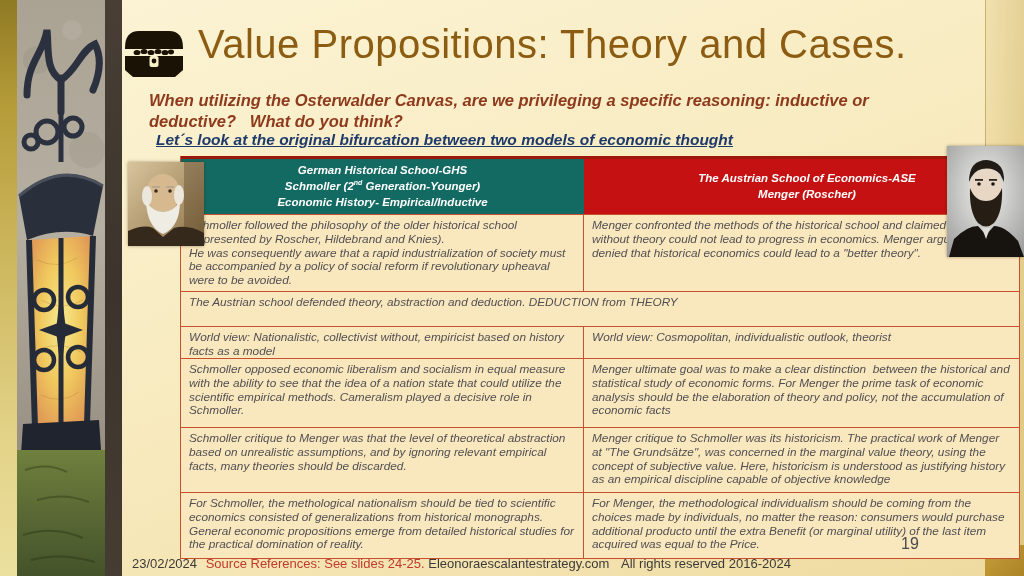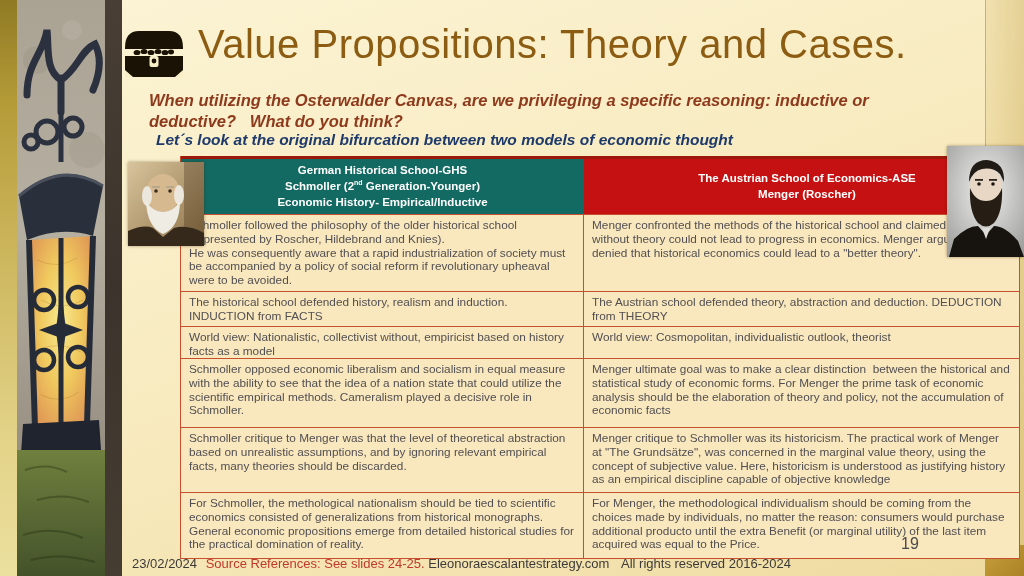--- a/index.html
+++ b/index.html
@@ -24,25 +24,25 @@
 
   
   .chest{position:absolute;left:0px;top:28px;width:64px;height:52px;}
   .slide-title{position:absolute;left:76px;top:22px;width:820px;
     font-size:40px;font-weight:400;color:#8b5c11;letter-spacing:.5px;white-space:nowrap;}
 
   .question{position:absolute;left:27px;top:90px;width:856px;
     font-size:16.5px;font-weight:bold;font-style:italic;color:#8e3a1c;
     line-height:1.28;white-space:pre-wrap;}
   .subheading{position:absolute;left:34px;top:131px;width:840px;
-    font-size:15.5px;font-weight:bold;font-style:italic;color:#1e3a6b;}
+    font-size:15.5px;font-weight:bold;font-style:italic;color:#1e3a6b;text-decoration:underline;}
 
   
   .vtable{position:absolute;left:58px;top:156px;width:840px;
-    border:1.5px solid #c6502e;border-top:none;box-sizing:border-box;}
+    border:1.5px solid #c6502e;border-top:none;box-sizing:border-box;font-style:italic;}
   .thead{display:flex;height:55px;border-top:3px solid #9c180b;}
   .th{color:#ffffff;font-weight:bold;font-size:11.5px;line-height:1.35;
     display:flex;flex-direction:column;justify-content:center;text-align:center;}
   .th-left{width:403px;background:#136a62;}
   .th-right{flex:1;background:#c51111;padding-left:11px;}
   .th sup{font-size:7px;vertical-align:super;}
   .trow{display:flex;border-top:1.5px solid #c6502e;background:#f9e7bd;box-sizing:border-box;}
   .td{font-size:11.8px;line-height:1.17;color:#514f52;
     padding:4px 9px 3px 8px;white-space:pre-wrap;overflow:hidden;box-sizing:border-box;}
   .td-left{width:403px;border-right:1.5px solid #c6502e;}
@@ -174,21 +174,20 @@
         </div>
       </div>
 
       <div class="trow h77">
         <div class="td td-left">Schmoller followed the philosophy of the older historical school
 (represented by Roscher, Hildebrand and Knies).
 He was consequently aware that a rapid industrialization of society must be accompanied by a policy of social reform if revolutionary upheaval were to be avoided.</div>
         <div class="td td-right">Menger confronted the methods of the historical school and claimed history without theory could not lead to progress in economics. Menger argument denied that historical economics could lead to a "better theory".</div>
       </div>
       <div class="trow h35">
-        <div class="td td-left">The historical school defended history, realism and induction. INDUCTION from FACTS</div>
         <div class="td td-right">The Austrian school defended theory, abstraction and deduction. DEDUCTION from THEORY</div>
       </div>
       <div class="trow h32">
         <div class="td td-left">World view: Nationalistic, collectivist without, empiricist based on history facts as a model</div>
         <div class="td td-right">World view: Cosmopolitan, individualistic outlook, theorist</div>
       </div>
       <div class="trow h69">
         <div class="td td-left">Schmoller opposed economic liberalism and socialism in equal measure with the ability to see that the idea of a nation state that could utilize the scientific empirical methods. Cameralism played a decisive role in Schmoller.</div>
         <div class="td td-right">Menger ultimate goal was to make a clear distinction  between the historical and statistical study of economic forms. For Menger the prime task of economic analysis should be the elaboration of theory and policy, not the accumulation of economic facts</div>
       </div>

